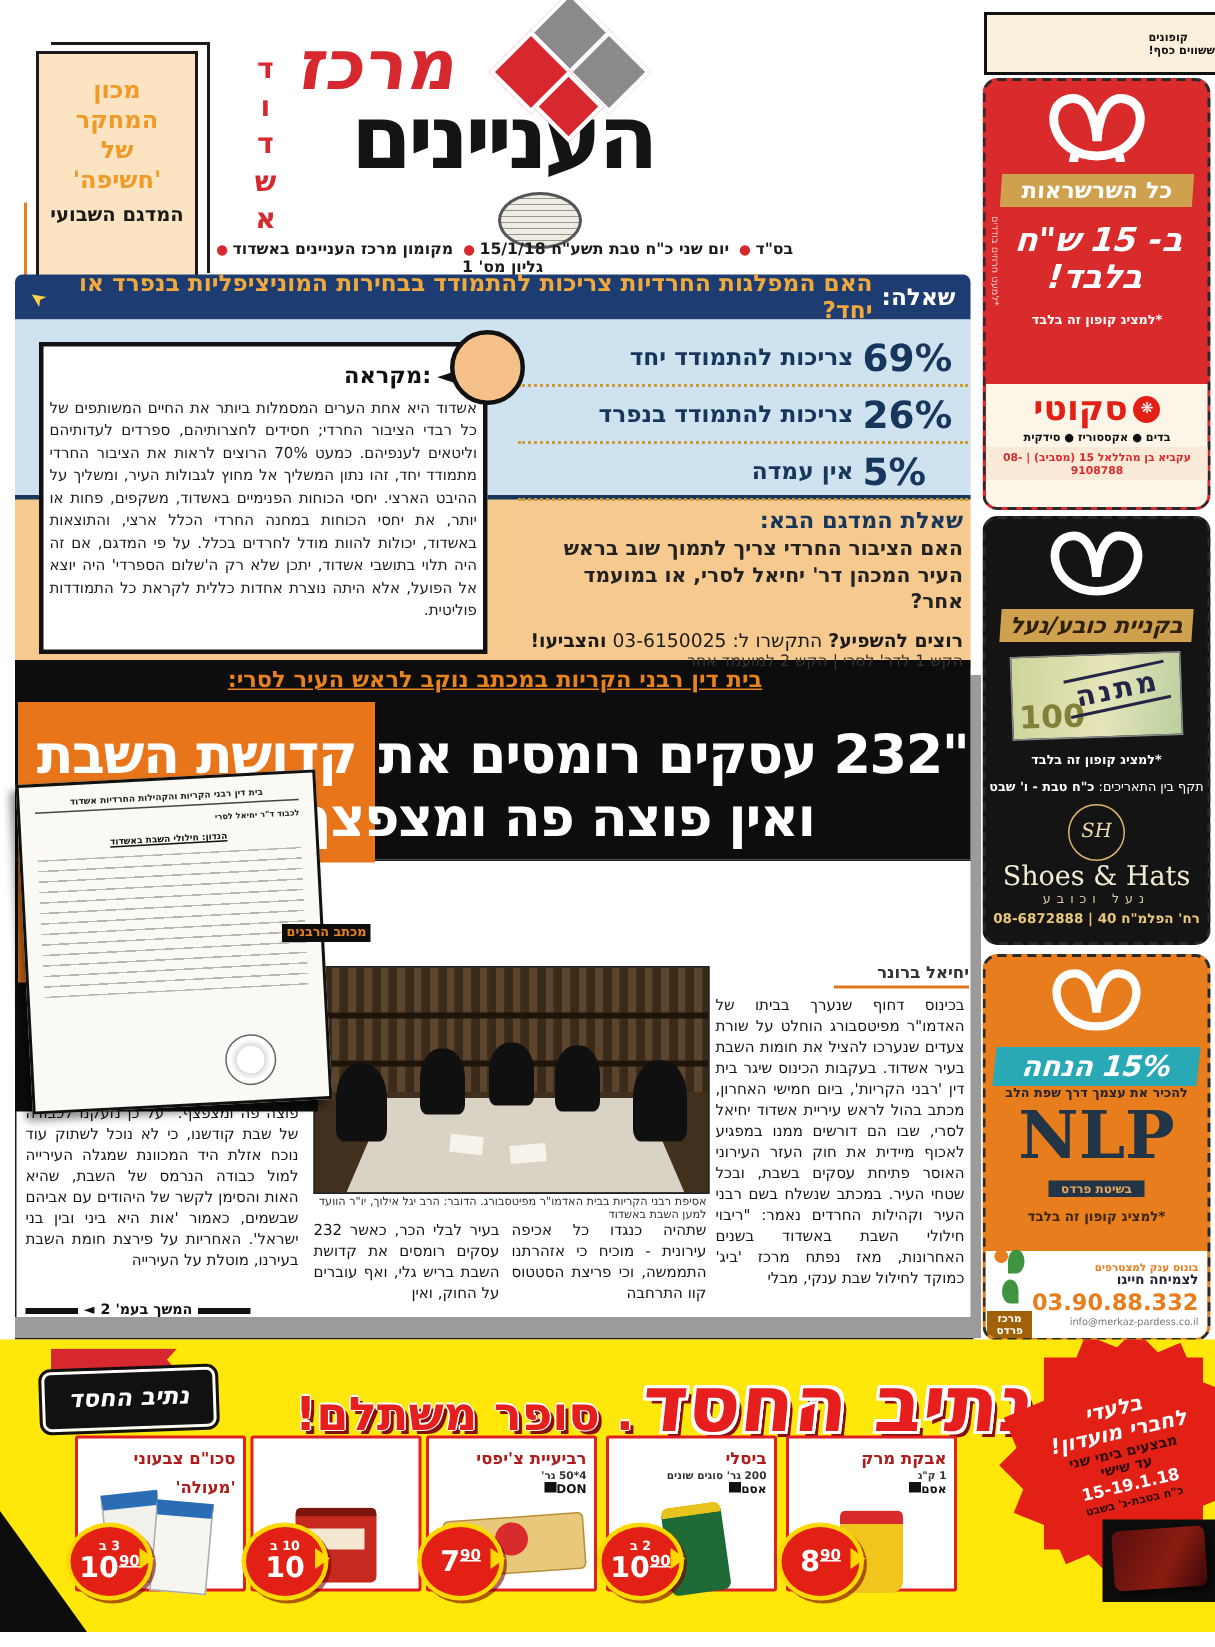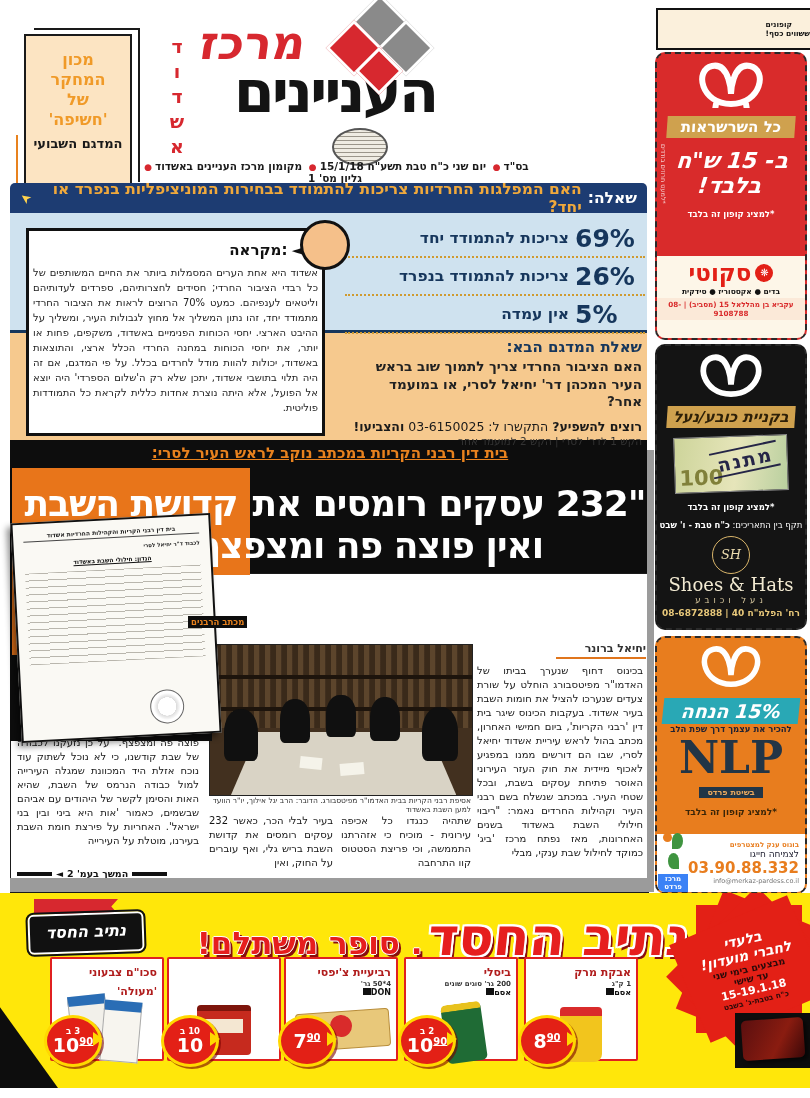--- a/index.html
+++ b/index.html
@@ -100,28 +100,28 @@
   .sh-he{font-size:8.5px;letter-spacing:4px;color:#d9c9a0;}
   .sh-addr{font-size:9px;font-weight:800;color:#e8c87a;margin-top:3px;}
   .teal-banner{background:#29a8b5;color:#fff;font-weight:800;font-style:italic;font-size:19px;padding:2px 6px;
         margin:6px 6px 0;transform:skewX(-6deg);}
   .nlp-tag{font-size:8.5px;font-weight:800;color:#223;margin-top:0;}
   .nlp{font-family:"DejaVu Serif",serif;font-weight:800;font-size:44px;color:#223546;line-height:1;margin-top:2px;}
   .nlp-method{display:inline-block;background:#223546;color:#e8a75e;font-size:8px;font-weight:800;padding:1px 8px;}
   .terms-dark{font-size:9px;font-weight:800;color:#3a2508;margin-top:8px;}
   .nlp-foot{background:#fff;display:flex;align-items:center;justify-content:space-between;padding:3px 6px;text-align:right;}
   .nf1{color:#e87d1e;font-size:7px;font-weight:700;}
-  .nf2{color:#223;font-size:9px;font-weight:400;}
+  .nf2{color:#223;font-size:9px;font-weight:700;}
   .nf-phone{color:#e87d1e;font-size:15px;font-weight:800;direction:ltr;}
   .nf-mail{color:#777;font-size:6.5px;direction:ltr;}
   .pardes-logo{text-align:center;}
   .leaf{display:inline-block;width:11px;height:16px;border-radius:50% 50% 50% 0;background:#3f9440;}
   .leaf.r{transform:scaleX(-1);}
   .leaf.c{background:#e87d1e;border-radius:50%;width:9px;height:9px;vertical-align:top;}
-  .pardes-name{background:#3b82f6;color:#fff;font-size:7px;font-weight:800;padding:1px 6px;margin-top:1px;display:inline-block;}
+  .pardes-name{background:#a16207;color:#fff;font-size:7px;font-weight:800;padding:1px 6px;margin-top:1px;display:inline-block;}
   
   .bottom-ad{background:#ffe70a;overflow:hidden;}
   .store-box{background:#111;border:2px solid #fff;outline:2px solid #111;border-radius:6px;color:#fff;
         font-weight:800;font-style:italic;font-size:16px;text-align:center;line-height:34px;transform:rotate(-2deg);}
   .ribbon{background:#d7282f;clip-path:polygon(0 0,100% 0,92% 50%,100% 100%,0 100%);}
   .big-title{display:flex;flex-direction:row;align-items:flex-end;justify-content:flex-start;gap:6px;}
   .bt1{font-size:52px;font-weight:800;color:#e61e1e;transform:skewX(-6deg);line-height:.9;
        text-shadow:-2px 0 #fff,2px 0 #fff,0 -2px #fff,0 2px #fff,-2px -2px #fff,2px 2px #fff,2px -2px #fff,-2px 2px #fff,4px 4px 0 #8a0d0d;}
   .bt2{font-size:31px;font-weight:800;color:#e61e1e;
        text-shadow:-1px 0 #fff,1px 0 #fff,0 -1px #fff,0 1px #fff,3px 3px 0 #8a0d0d;}

